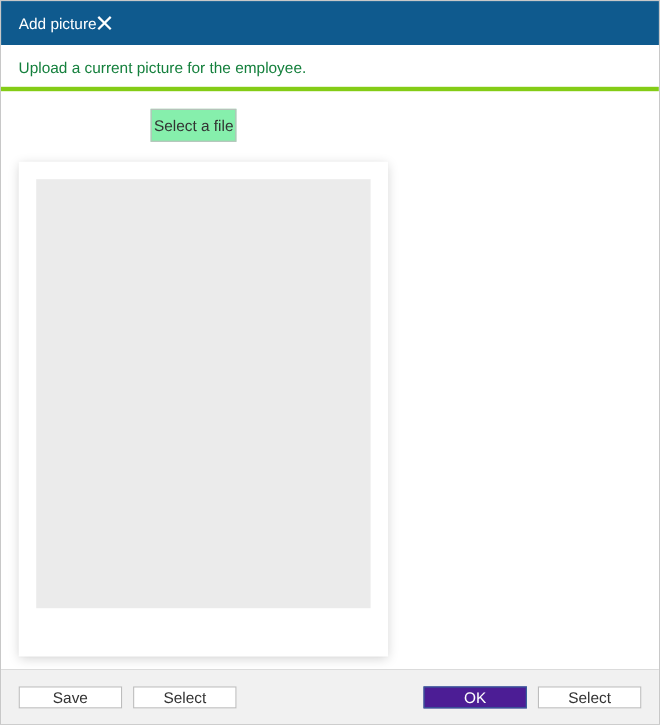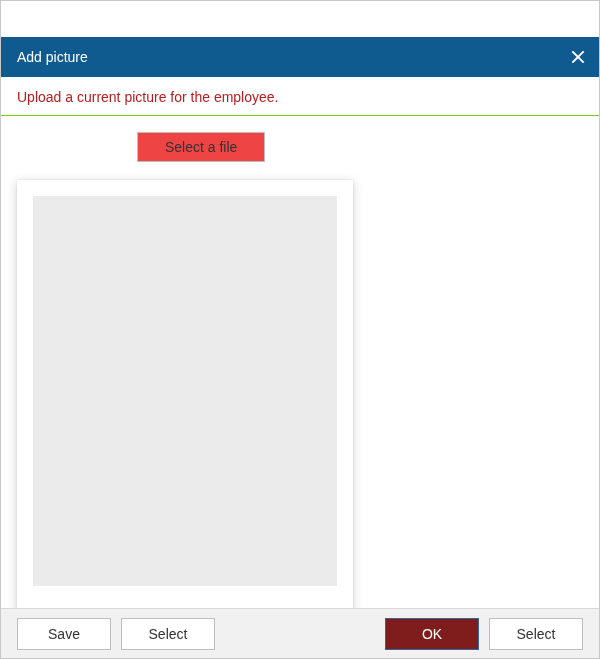--- a/index.html
+++ b/index.html
@@ -19,24 +19,22 @@
       display: flex;
       flex-direction: column;
       border: 1px solid #c8c8c8;
     }
     .titlebar {
       background: #0f5a8e;
       color: #fff;
       height: 40px;
       display: flex;
       align-items: center;
-      justify-content: space-between;
       padding: 0 14px 0 16px;
       flex-shrink: 0;
-      margin-top: 36px;
     }
     .titlebar .title {
       font-size: 14px;
       font-weight: 400;
     }
     .close-icon {
       width: 14px;
       height: 14px;
       position: relative;
       cursor: pointer;
@@ -53,35 +51,35 @@
     .close-icon::before { transform: rotate(45deg); }
     .close-icon::after  { transform: rotate(-45deg); }
 
     .content-scroll {
       flex: 1 1 auto;
       overflow-y: scroll;
       background: #fff;
     }
     .instruction {
       padding: 12px 16px 10px 16px;
-      color: #b91c1c;
-      border-bottom: 1px solid #84cc16;
+      color: #15803d;
+      border-bottom: 4px solid #84cc16;
     }
     .file-row {
       padding: 16px 16px 8px 16px;
       display: flex;
       justify-content: flex-start;
     }
     .select-file-btn {
       margin-left: 120px;
-      background: #ef4444;
+      background: #86efac;
       border: 1px solid #bdbdbd;
       color: #333;
       font-size: 14px;
-      padding: 6px 27px;
+      padding: 6px 2px;
       cursor: pointer;
       font-family: inherit;
     }
 
     .preview-wrap { padding: 10px 16px 16px 16px; }
     .preview-card {
       width: 336px;
       height: 450px;
       background: #fff;
       box-shadow: 0 2px 10px rgba(0,0,0,0.18), 0 0 2px rgba(0,0,0,0.1);
@@ -99,30 +97,30 @@
       background: #f1f1f1;
       border-top: 1px solid #d9d9d9;
       display: flex;
       align-items: center;
       padding: 0 16px;
       gap: 10px;
     }
     .footer .spacer { flex: 1; }
     .btn {
       min-width: 94px;
-      height: 32px;
+      height: 20px;
       font-size: 14px;
       font-family: inherit;
       border: 1px solid #bdbdbd;
       background: #fff;
       color: #333;
       cursor: pointer;
     }
     .btn.primary {
-      background: #7f1d1d;
+      background: #4c1d95;
       border: 1px solid #35659c;
       color: #fff;
     }
 
     
     .content-scroll::-webkit-scrollbar { width: 14px; }
     .content-scroll::-webkit-scrollbar-track { background: #f5f5f5; }
     .content-scroll::-webkit-scrollbar-thumb { background: #c4c4c4; border: 3px solid #f5f5f5; border-radius: 7px; }
   </style>
 </head>

